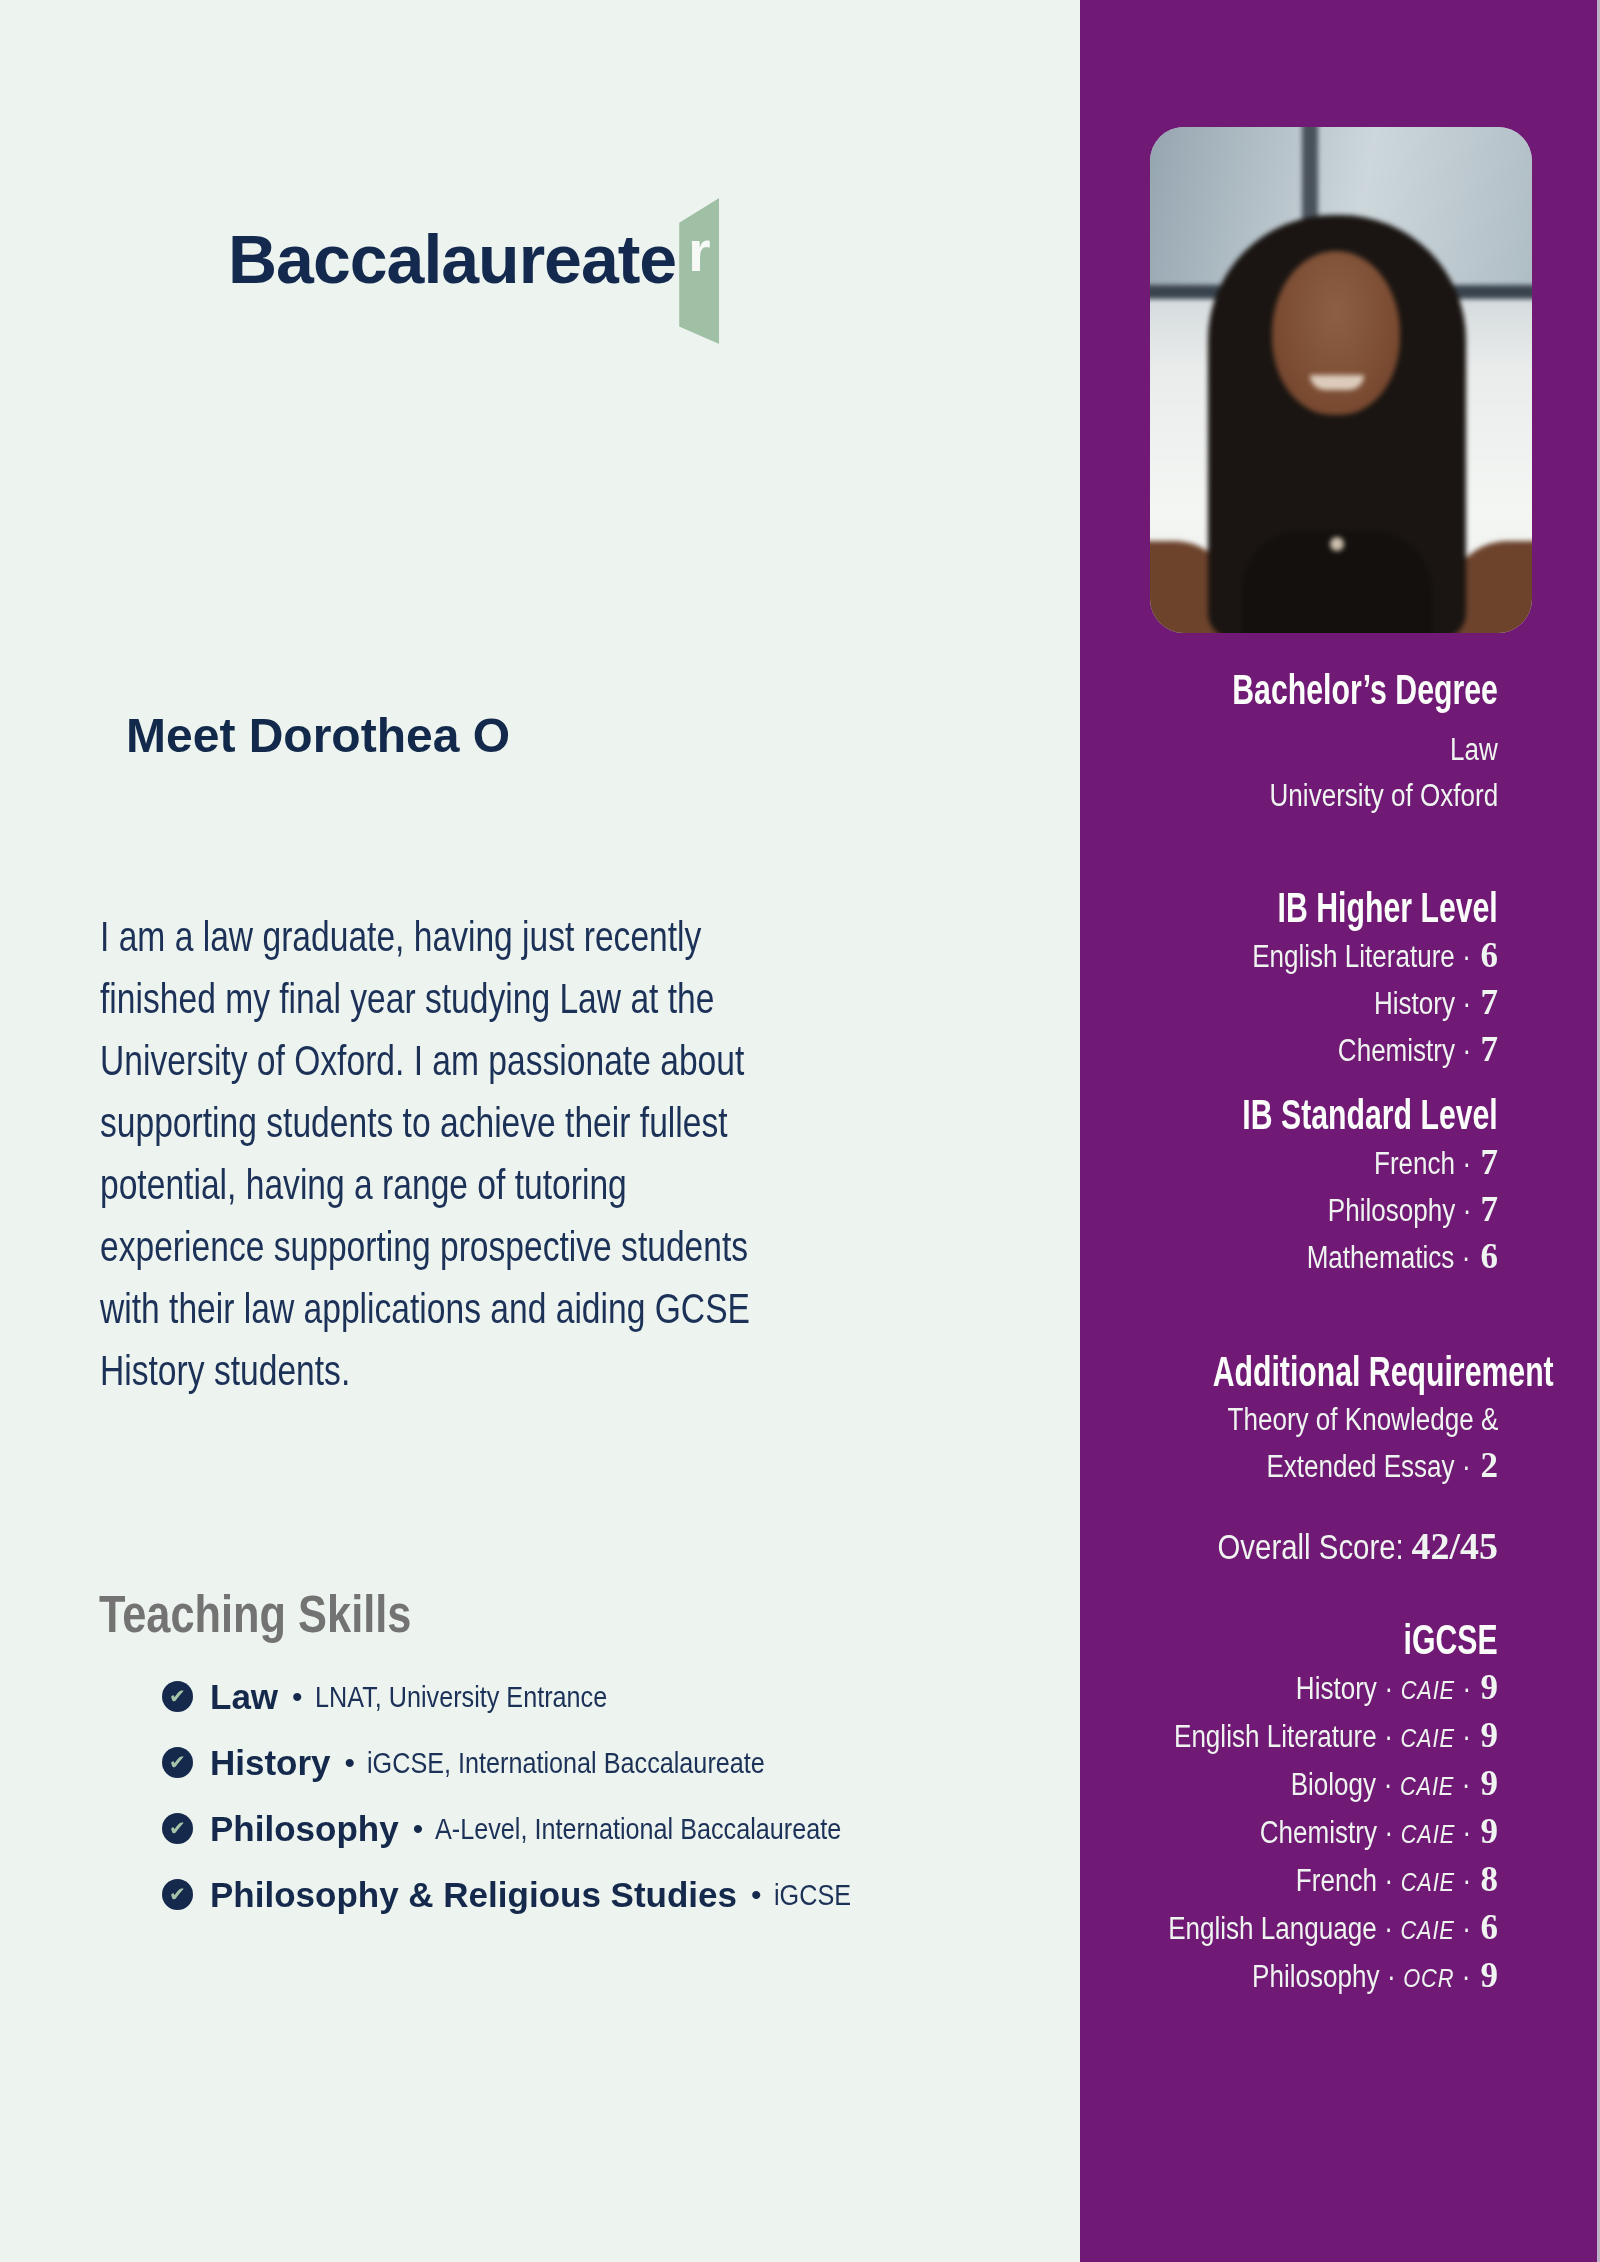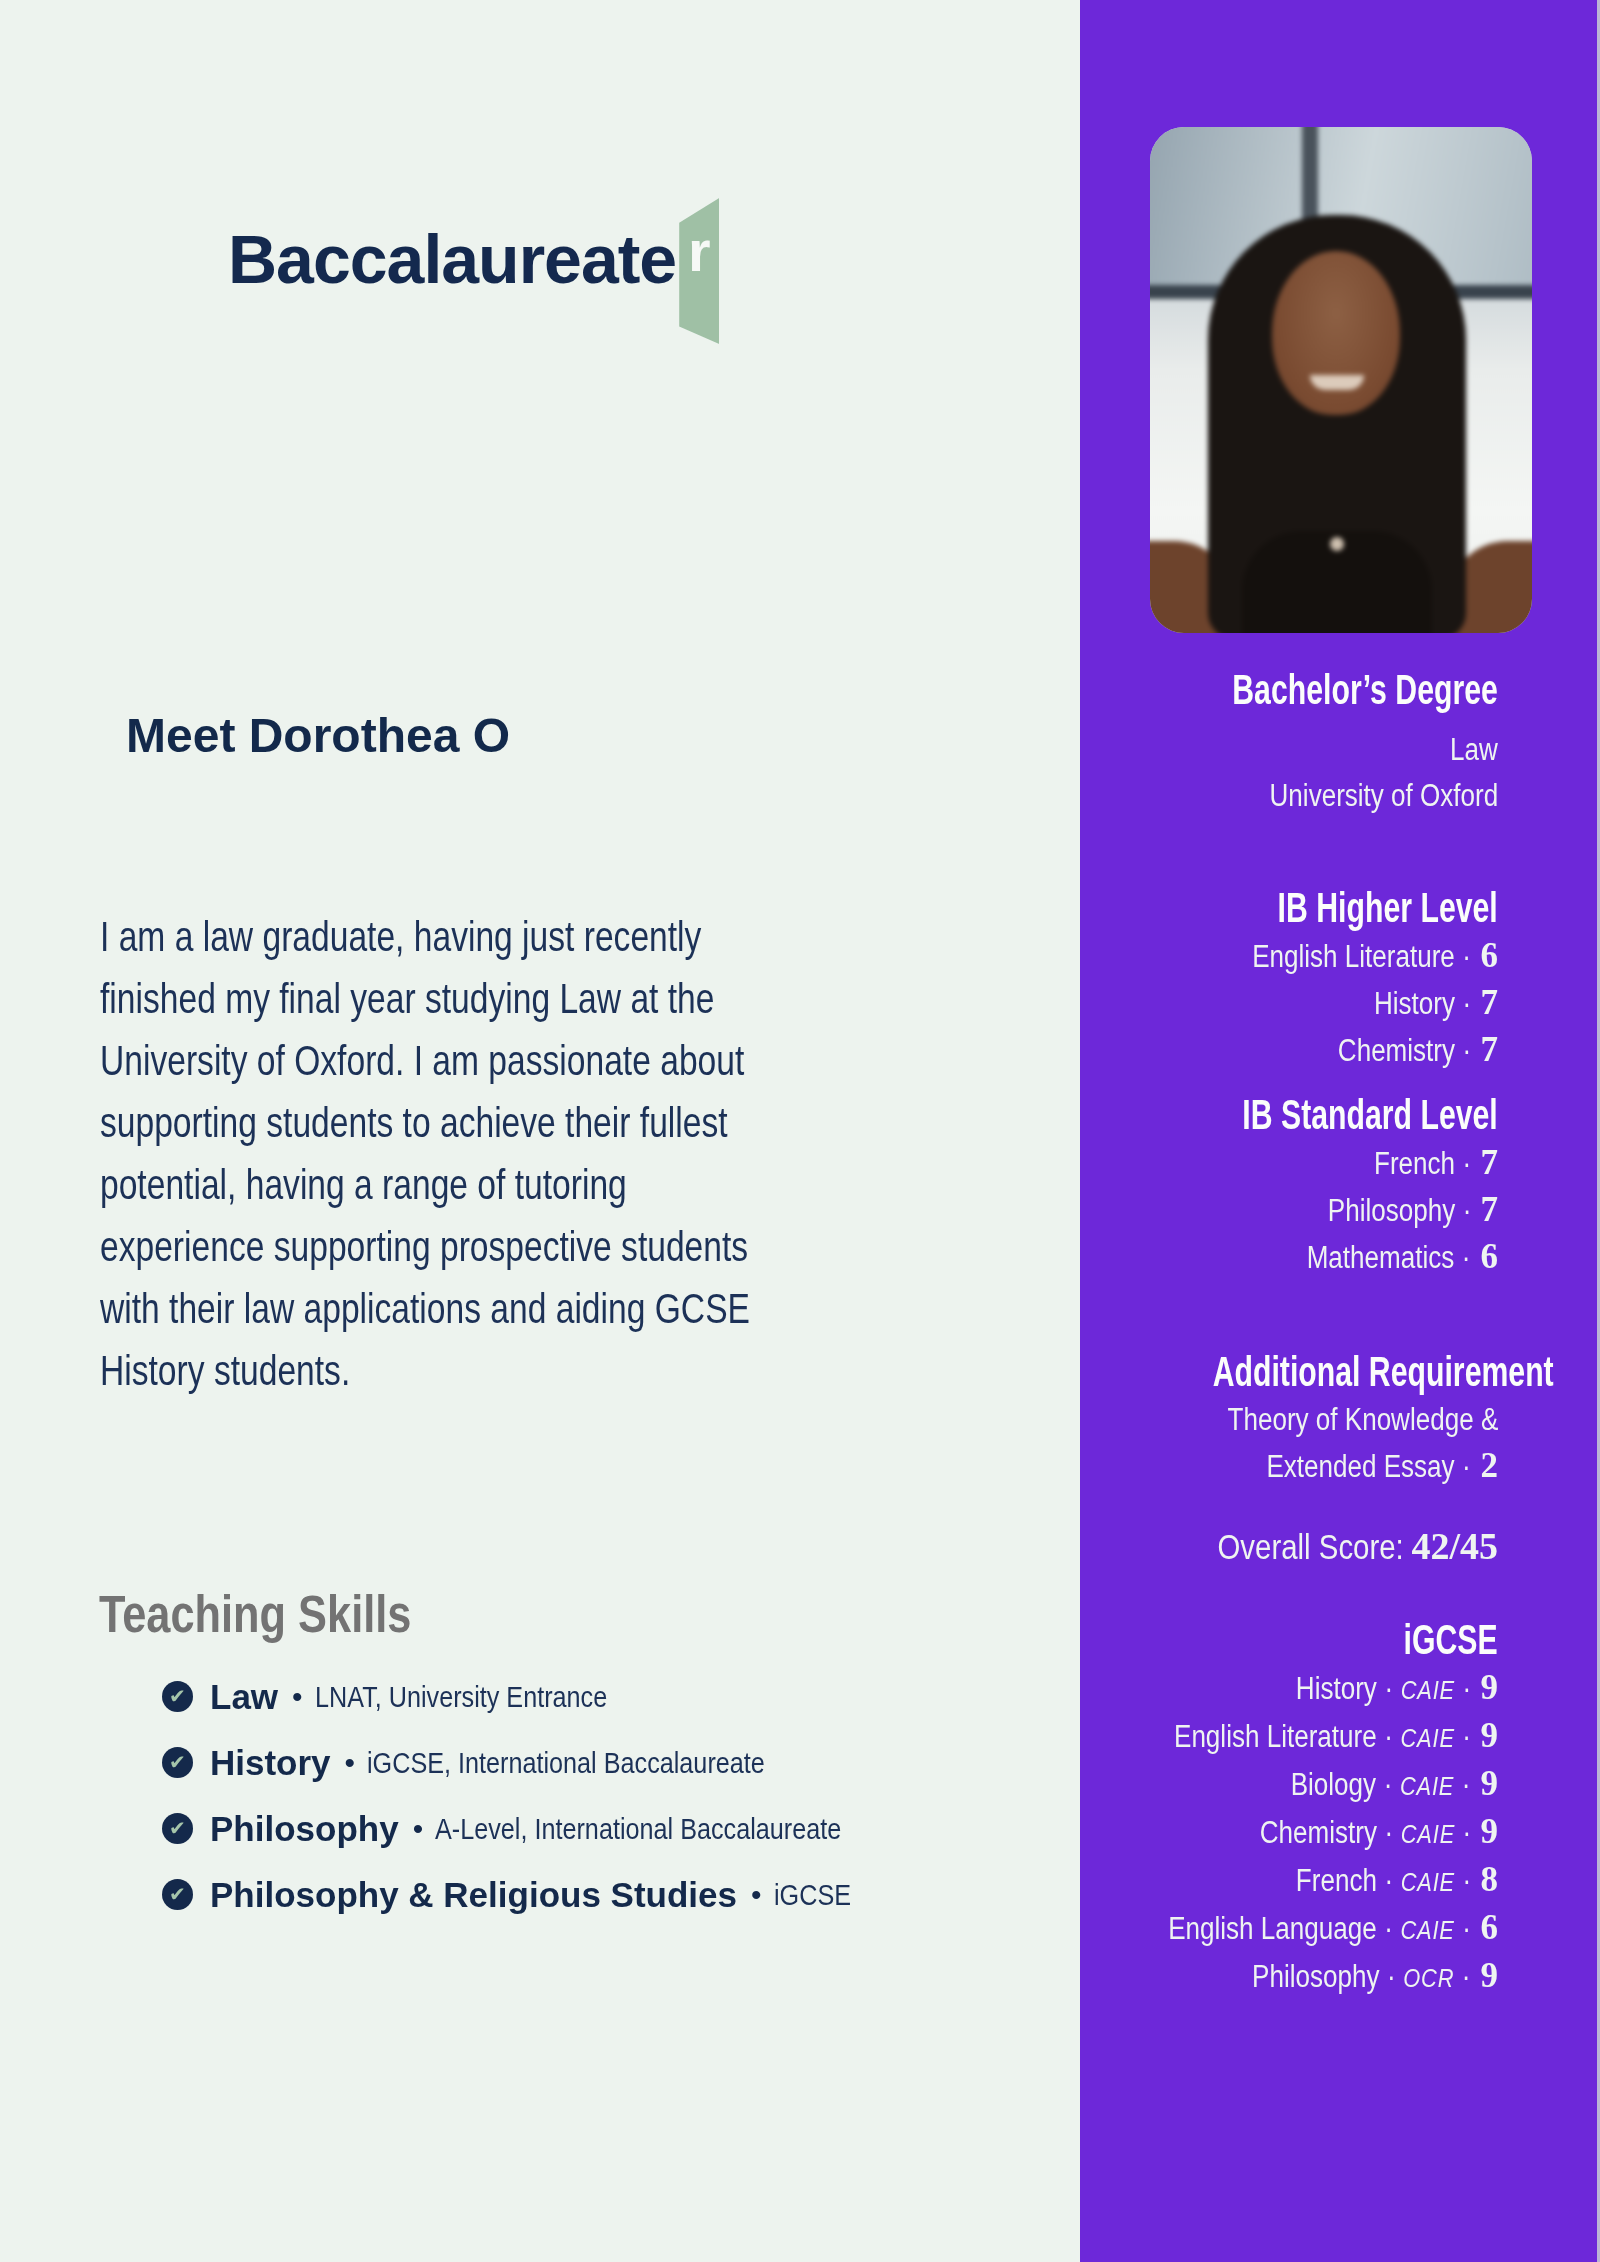--- a/index.html
+++ b/index.html
@@ -50,21 +50,21 @@
   }
   .skill-subject{font-weight:700;font-size:35px;color:#14294B;}
   .skill-bullet{font-size:30px;color:#14294B;margin:0 12px 0 14px;}
   .skill-detail{
     font-size:30px;color:#1C3157;display:inline-block;
     transform:scaleX(0.84);transform-origin:0 50%;
   }
   
   .sidebar{
     position:absolute;top:0;right:0;width:520px;height:2262px;
-    background:#6d28d9;color:#EFF4F1;
+    background:#701a75;color:#EFF4F1;
     text-align:right;box-sizing:border-box;padding-right:102px;
   }
   .page-edge{position:absolute;top:0;right:0;width:3px;height:2262px;background:#C9CED4;opacity:.85;z-index:9;}
   .photo{
     width:382px;height:506px;margin:127px 0 0 70px;
     border-radius:34px;overflow:hidden;position:relative;background:#cfd8dc;
   }
   .ph-scene{position:absolute;inset:-8px;filter:blur(2.5px);}
   .ph-base{position:absolute;inset:0;background:linear-gradient(180deg,#aab6bf 0%,#c3ccd2 22%,#e9eceb 48%,#f4f6f4 75%,#ebedeb 100%);}
   .ph-pane{position:absolute;top:0;left:0;right:0;height:170px;background:linear-gradient(100deg,#93a3ae 0%,#cdd7db 55%,#aebcc4 100%);}

